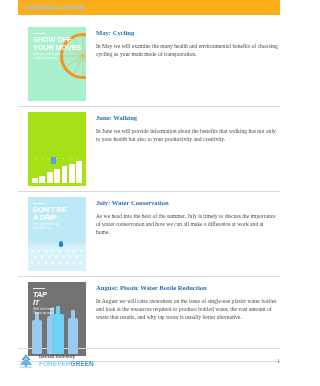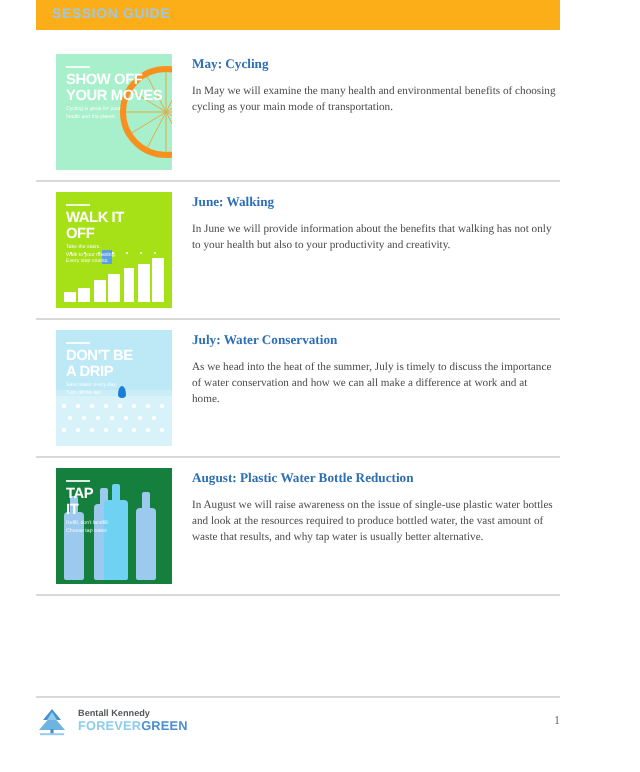--- a/index.html
+++ b/index.html
@@ -69,21 +69,21 @@
     padding: 5px 0 5px 0;
     border-bottom: 1px solid #D9D9D9;
   }
   .section:last-child {
     border-bottom: 1px solid #D9D9D9;
   }
 
   .thumb {
     position: relative;
     width: 58px;
-    height: 58px;
+    height: 74px;
     flex: 0 0 58px;
     margin-right: 10px;
     margin-left: 10px;
     overflow: hidden;
   }
   .thumb-label {
     position: absolute;
     top: 6px;
     left: 5px;
     z-index: 4;
@@ -206,21 +206,21 @@
     left: 31px;
     bottom: 24px;
     width: 4px;
     height: 6px;
     background: #1C7FD6;
     border-radius: 50% 50% 50% 50% / 75% 75% 30% 30%;
     z-index: 3;
   }
 
   
-  .thumb-aug { background: #15803d; }
+  .thumb-aug { background: #737373; font-style: italic; }
   .bottles { position: absolute; inset: 0; z-index: 1; }
   .bottle {
     position: absolute;
     bottom: 2px;
     background: #9CC9EE;
     border-radius: 2px 2px 1px 1px;
   }
   .bottle.neck {
     border-radius: 1px;
   }
@@ -349,28 +349,20 @@
         <div class="walk-dots">
           <i style="left:2px"></i>
             <i style="left:9px"></i>
             <i style="left:16px"></i>
           <i style="left:23px"></i>
             <i style="left:30px"></i>
             <i style="left:37px"></i>
             <i style="left:44px"></i>
         </div>
         <div class="walk-icon"></div>
-        <div class="thumb-label">
-          <div class="thumb-rule"></div>
-          <div class="thumb-big">WALK IT
-OFF</div>
-          <div class="thumb-sub">Take the stairs.
-Walk to your meeting.
-Every step counts.</div>
-        </div>
       </div>
       <div class="sec-body">
         <div class="sec-title">June: Walking</div>
         <p class="sec-text">In June we will provide information about the benefits that walking has not only to your health but also to your productivity and creativity.</p>
       </div>
     </div>
 
     <div class="section">
       <div class="thumb thumb-july">
         <div class="water">

